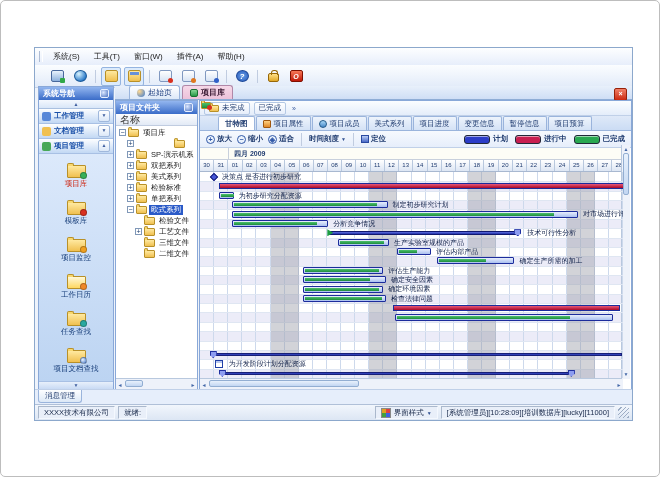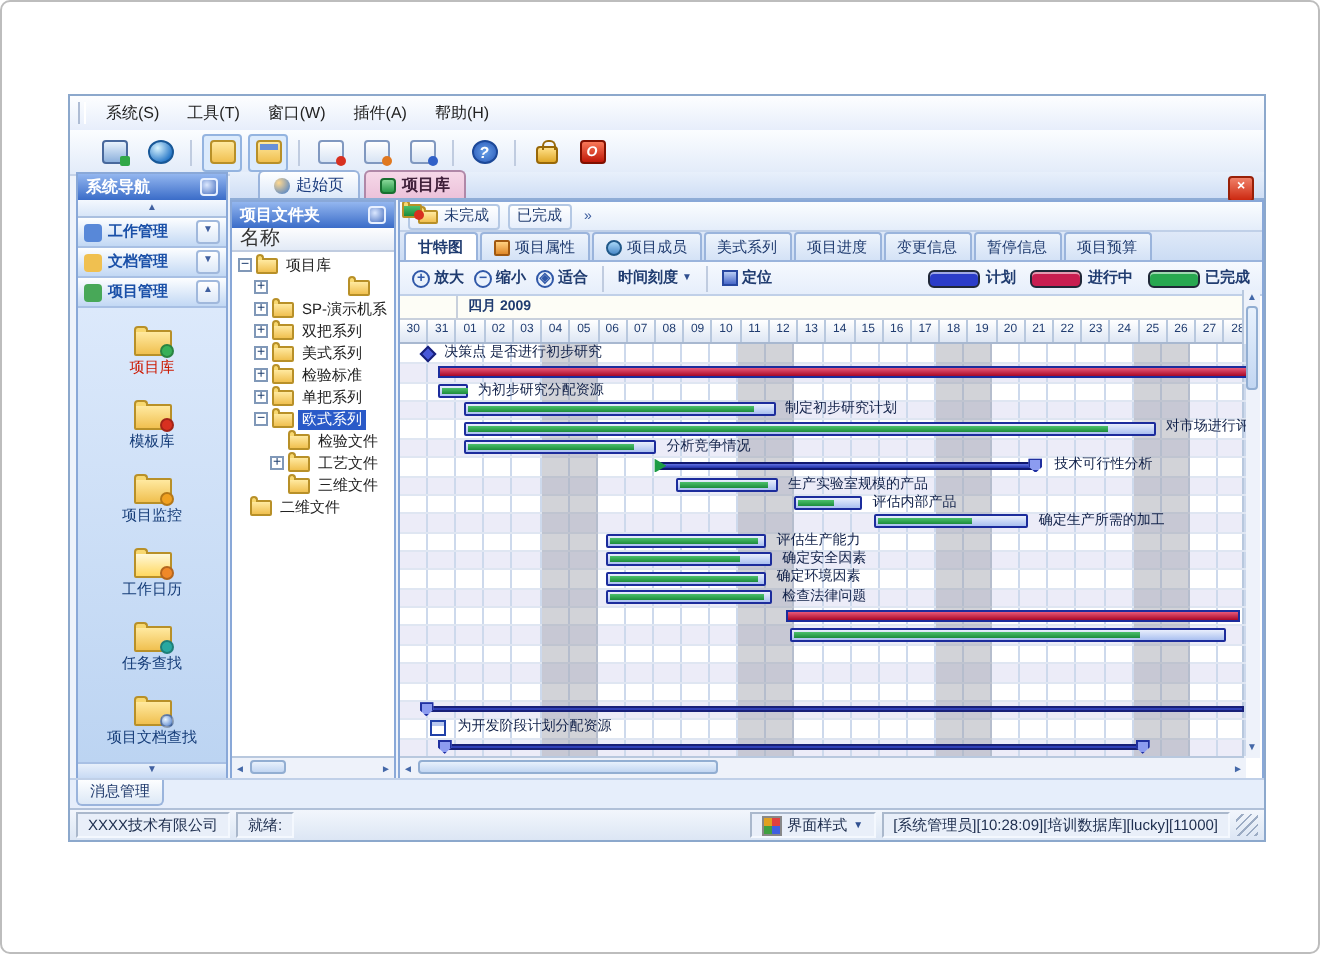--- a/index.html
+++ b/index.html
@@ -82,21 +82,21 @@
   .vscroll{position:absolute;right:1px;top:44px;width:8px;bottom:10px;background:#eef2fa;border-left:1px solid #b8c8de;}
   .sarrow{position:absolute;font-size:5px;color:#4468a8;line-height:9px;width:8px;text-align:center;}
   .thumb{position:absolute;background:linear-gradient(#e8f1fc,#c2d6f2);border:1px solid #92aed2;border-radius:2px;box-sizing:border-box;}
   
   .rightpanel{position:absolute;left:164px;top:52px;right:0;bottom:30px;background:#fff;border:1px solid #89a8d8;box-sizing:border-box;display:flex;flex-direction:column;overflow:hidden;}
   .filterrow{height:14px;flex:none;background:linear-gradient(#fbfdff,#e4edfa);border-bottom:1px solid #c0d0e8;display:flex;align-items:center;gap:4px;padding:0 4px;}
   .fbtn{height:11px;display:flex;align-items:center;gap:3px;padding:0 4px;border:1px solid #b4c8e4;border-radius:2px;background:linear-gradient(#ffffff,#e6eefb);font-size:7.5px;color:#203c70;}
   .fico{width:10px;height:7px;}
   .fico.done::after{content:"";position:absolute;right:-2px;bottom:-2px;width:5px;height:5px;background:#d83020;border-radius:50%;}
   .ovf{font-size:7px;color:#4060a0;margin-left:2px;}
-  .gtabs{height:14px;flex:none;background:linear-gradient(#dfe9f8,#cbdcf4);border-bottom:1px solid #9ab4dc;display:flex;align-items:flex-end;padding-left:2px;gap:1px;}
+  .gtabs{height:14px;flex:none;background:linear-gradient(#dfe9f8,#cbdcf4);border-bottom:1px solid #9ab4dc;display:flex;align-items:flex-end;padding-left:18px;gap:1px;}
   .gtab{height:13px;padding:0 6px;font-size:7.5px;display:flex;align-items:center;gap:3px;border:1px solid #9ab4dc;border-bottom:none;border-radius:2px 2px 0 0;background:linear-gradient(#eef4fc,#d4e2f6);color:#203c70;}
   .gtab.active{background:#fff;font-weight:bold;}
   .gt-ico{width:8px;height:8px;border-radius:1px;box-sizing:border-box;}
   .gt-ico.properties-icon{background:linear-gradient(#ffd080,#e08828);border:1px solid #a05810;}
   .gt-ico.members-icon{background:linear-gradient(#a8d8f8,#4888c8);border:1px solid #205888;border-radius:50%;}
   .gtoolbar{height:16px;flex:none;background:linear-gradient(#f6f9fe,#e6eefb);border-bottom:1px solid #c0d0e8;display:flex;align-items:center;gap:5px;padding:0 6px;font-size:7.5px;color:#203c70;font-weight:bold;}
   .gbtn{display:flex;align-items:center;gap:2px;}
   .mag{width:9px;height:9px;border:1px solid #3058a8;border-radius:50%;font-size:7px;line-height:7px;text-align:center;color:#3058a8;background:#eaf2fc;box-sizing:border-box;}
   .locico{width:8px;height:8px;background:linear-gradient(#b8ccf4,#4868c8);border:1px solid #2848a0;box-sizing:border-box;}
   .legend{margin-left:auto;display:flex;align-items:center;gap:7px;}
@@ -295,21 +295,21 @@
           <div class="trow" style="padding-left: 19px;">
             <span class="ebox">+</span>
             <span class="fold tfold"></span>
             <span class="tl">工艺文件</span>
           </div>
           <div class="trow" style="padding-left: 19px;">
             <span style="width: 7px; flex: 0 0 auto;"></span>
             <span class="fold tfold"></span>
             <span class="tl">三维文件</span>
           </div>
-          <div class="trow" style="">
+          <div class="trow" style="padding-left: 19px;">
             <span style="width: 7px; flex: 0 0 auto;"></span>
             <span class="fold tfold"></span>
             <span class="tl">二维文件</span>
           </div>
         </div>
       <div class="hscroll">
         <span class="sarrow" style="left:0;top:2px;">◄</span>
         <span class="sarrow" style="right:0;top:2px;">►</span>
         <div class="thumb" style="left:9px;top:1px;height:7px;width:18px;"></div>
       </div>

